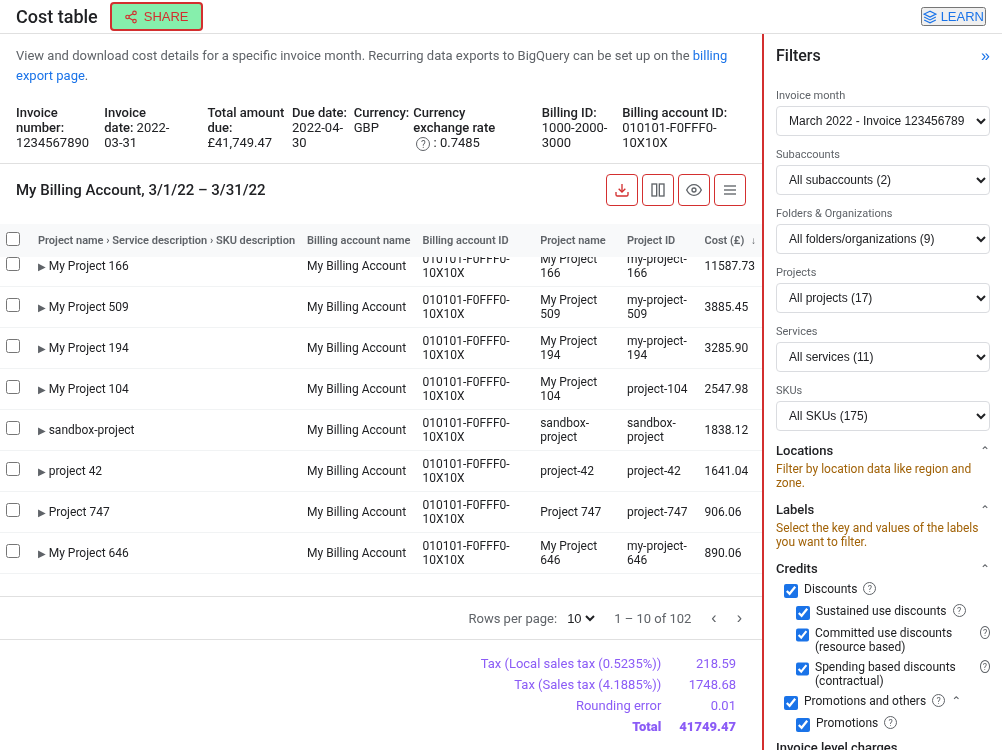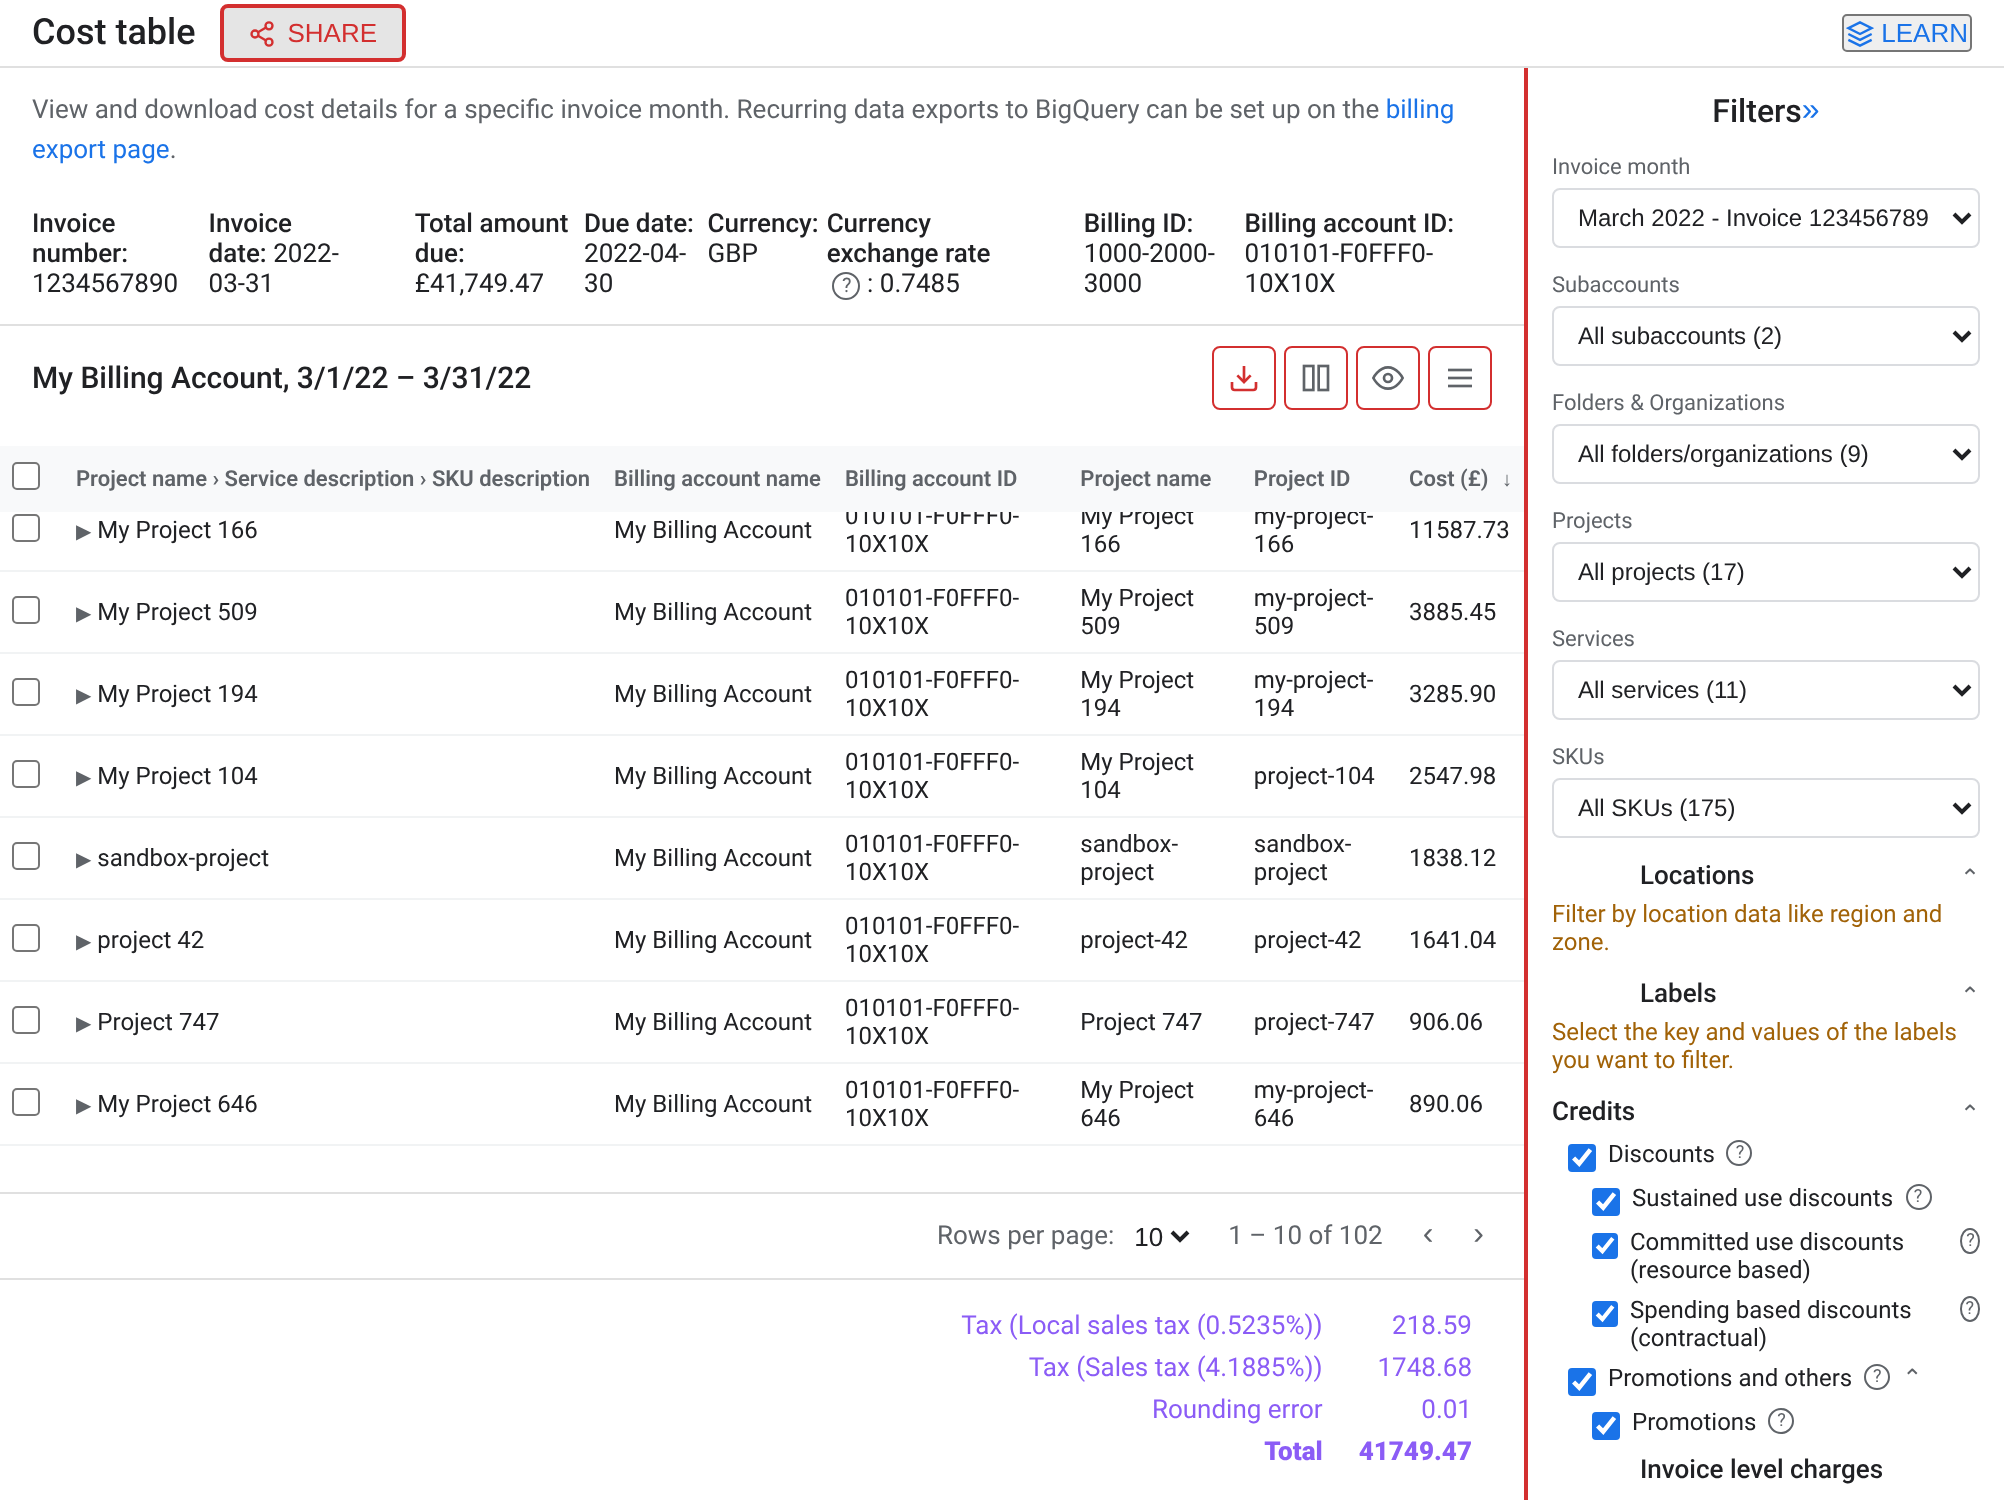--- a/index.html
+++ b/index.html
@@ -2,21 +2,21 @@
 <html><head>
   <meta charset="utf-8">
   <style>
     * { box-sizing: border-box; margin: 0; padding: 0; }
     body { font-family: 'Roboto', Arial, sans-serif; font-size: 13px; color: #202124; background: #fff; display: flex; flex-direction: column; height: 750px; overflow: hidden; }
 
     
     .header { display: flex; align-items: center; justify-content: space-between; padding: 8px 16px; border-bottom: 1px solid #e0e0e0; height: 34px; }
     .header-left { display: flex; align-items: center; gap: 12px; }
     .page-title { font-size: 18px; font-weight: 500; color: #202124; }
-    .share-btn { display: flex; align-items: center; gap: 6px; border: 2px solid #d32f2f; border-radius: 4px; padding: 5px 12px; color: #d32f2f; font-size: 13px; font-weight: 500; cursor: pointer; background: #e5e5e5; }
+    .share-btn { display: flex; align-items: center; gap: 6px; border: 2px solid #d32f2f; border-radius: 4px; padding: 5px 12px; color: #d32f2f; font-size: 13px; font-weight: 500; cursor: pointer; background: #86efac; }
     .learn-btn { display: flex; align-items: center; gap: 4px; color: #1a73e8; font-size: 13px; cursor: pointer; }
 
     
     .main-layout { display: flex; flex: 1; overflow: hidden; }
 
     
     .content-area { flex: 1; overflow-y: auto; padding: 0; display: flex; flex-direction: column; }
 
     
     .description { padding: 12px 16px 8px; font-size: 13px; color: #5f6368; line-height: 1.5; }
@@ -56,29 +56,29 @@
     .nav-btn { border: none; background: transparent; cursor: pointer; color: #5f6368; font-size: 16px; padding: 2px 4px; }
 
     
     .footer-totals { padding: 12px 16px; border-top: 1px solid #e0e0e0; text-align: right; font-size: 13px; color: #8b5cf6; }
     .footer-totals table { margin-left: auto; }
     .footer-totals td { padding: 2px 8px; }
     .footer-totals .total-row td { font-weight: 600; }
 
     
     .sidebar { width: 240px; border-left: 2px solid #d32f2f; overflow-y: auto; padding: 12px; background: #fff; }
-    .sidebar-title { font-size: 16px; font-weight: 500; color: #202124; margin-bottom: 12px; display: flex; align-items: center; justify-content: center; }
+    .sidebar-title { font-size: 16px; font-weight: 500; color: #202124; margin-bottom: 24px; display: flex; align-items: center; justify-content: space-between; }
     .sidebar-collapse-btn { border: none; background: transparent; cursor: pointer; color: #1a73e8; font-size: 16px; }
 
     
     .filter-group { margin-bottom: 12px; }
     .filter-label { font-size: 11px; color: #5f6368; margin-bottom: 4px; font-weight: 400; }
     .filter-select { width: 100%; padding: 6px 8px; border: 1px solid #dadce0; border-radius: 4px; font-size: 12px; color: #202124; appearance: auto; cursor: pointer; background: #fff; }
 
-    .filter-section-label { font-size: 13px; font-weight: 500; color: #202124; margin-bottom: 4px; display: flex; align-items: center; justify-content: space-between; cursor: pointer; margin-left: 44px; }
+    .filter-section-label { font-size: 13px; font-weight: 500; color: #202124; margin-bottom: 4px; display: flex; align-items: center; justify-content: space-between; cursor: pointer; }
     .filter-section-desc { font-size: 12px; color: #a16207; margin-bottom: 8px; }
 
     .credits-section { margin-bottom: 8px; }
     .credits-header { display: flex; align-items: center; justify-content: space-between; margin-bottom: 6px; }
     .credits-title { font-size: 13px; font-weight: 500; color: #202124; display: flex; align-items: center; gap: 4px; }
     .checkbox-item { display: flex; align-items: flex-start; gap: 6px; margin-bottom: 6px; margin-left: 8px; font-size: 12px; color: #202124; }
     .checkbox-item input { margin-top: 2px; accent-color: #1a73e8; }
     .nested-item { margin-left: 20px; }
 
     .invoice-charges { margin-bottom: 12px; }

